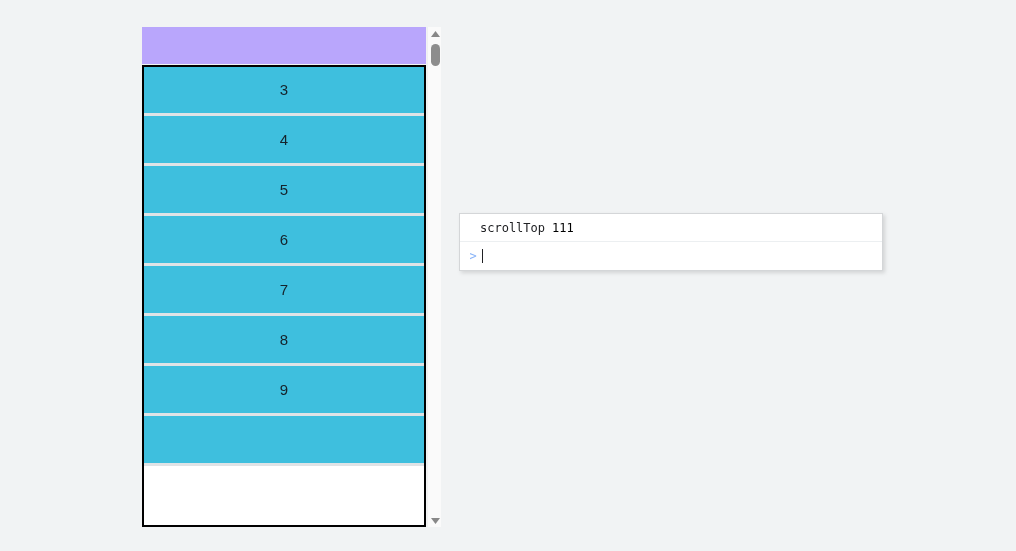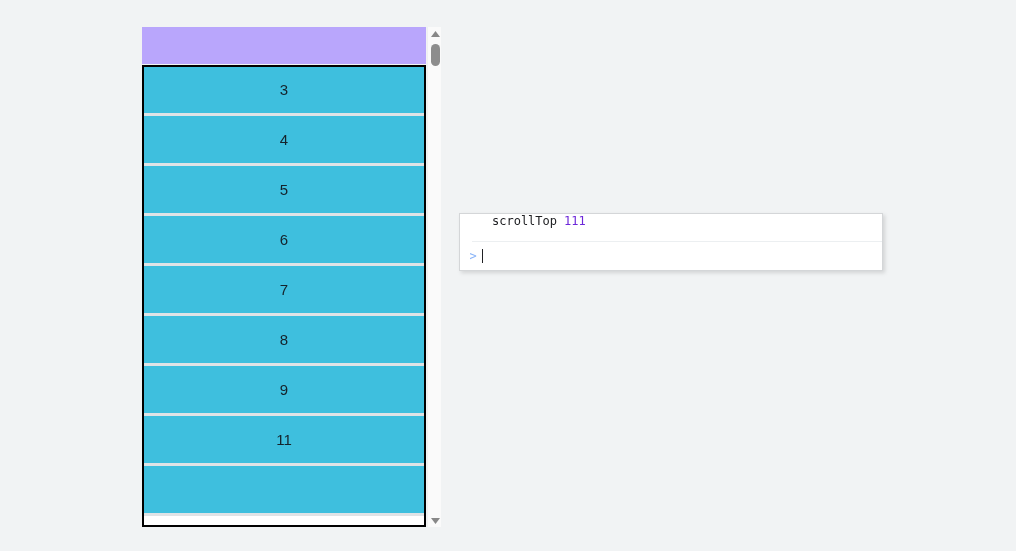--- a/index.html
+++ b/index.html
@@ -107,27 +107,27 @@
     background: #ffffff;
     border: 1px solid #d4d6d8;
     box-sizing: border-box;
     box-shadow: 2px 2px 4px rgba(0,0,0,0.13);
     font-family: "DejaVu Sans Mono", "Liberation Mono", monospace;
     font-size: 12px;
   }
   #console-output-row {
     height: 28px;
     display: flex;
+    align-items: center;
     padding-left: 20px;
     border-bottom: 1px solid #eceff1;
     box-sizing: border-box;
-    margin-left: 12px;
   }
   #console-log-label { color: #202124; }
-  #console-log-value { color: #6d28d9; margin-left: 7px; }
+  #console-log-value { color: #000000; margin-left: 7px; }
   #console-prompt-row {
     height: 28px;
     display: flex;
     align-items: center;
     padding-left: 6px;
   }
   #console-prompt-chevron {
     color: #8ab4f8;
     font-size: 12px;
     width: 14px;
@@ -162,23 +162,20 @@
         <span>6</span>
       </div>
       <div class="list-item">
         <span>7</span>
       </div>
       <div class="list-item">
         <span>8</span>
       </div>
       <div class="list-item">
         <span>9</span>
-      </div>
-      <div class="list-item">
-        <span>11</span>
       </div>
       <div class="list-item">
         
       </div>
     </div>
   </div>
 
   <div id="scrollbar">
     <div class="sb-arrow" id="sb-arrow-up">
       <span>

